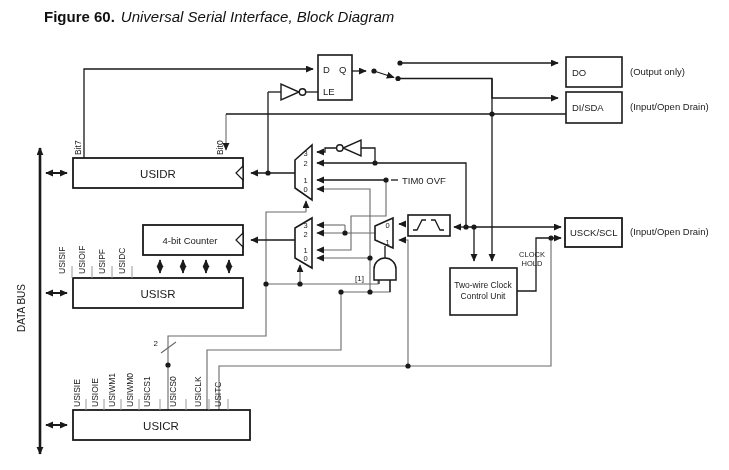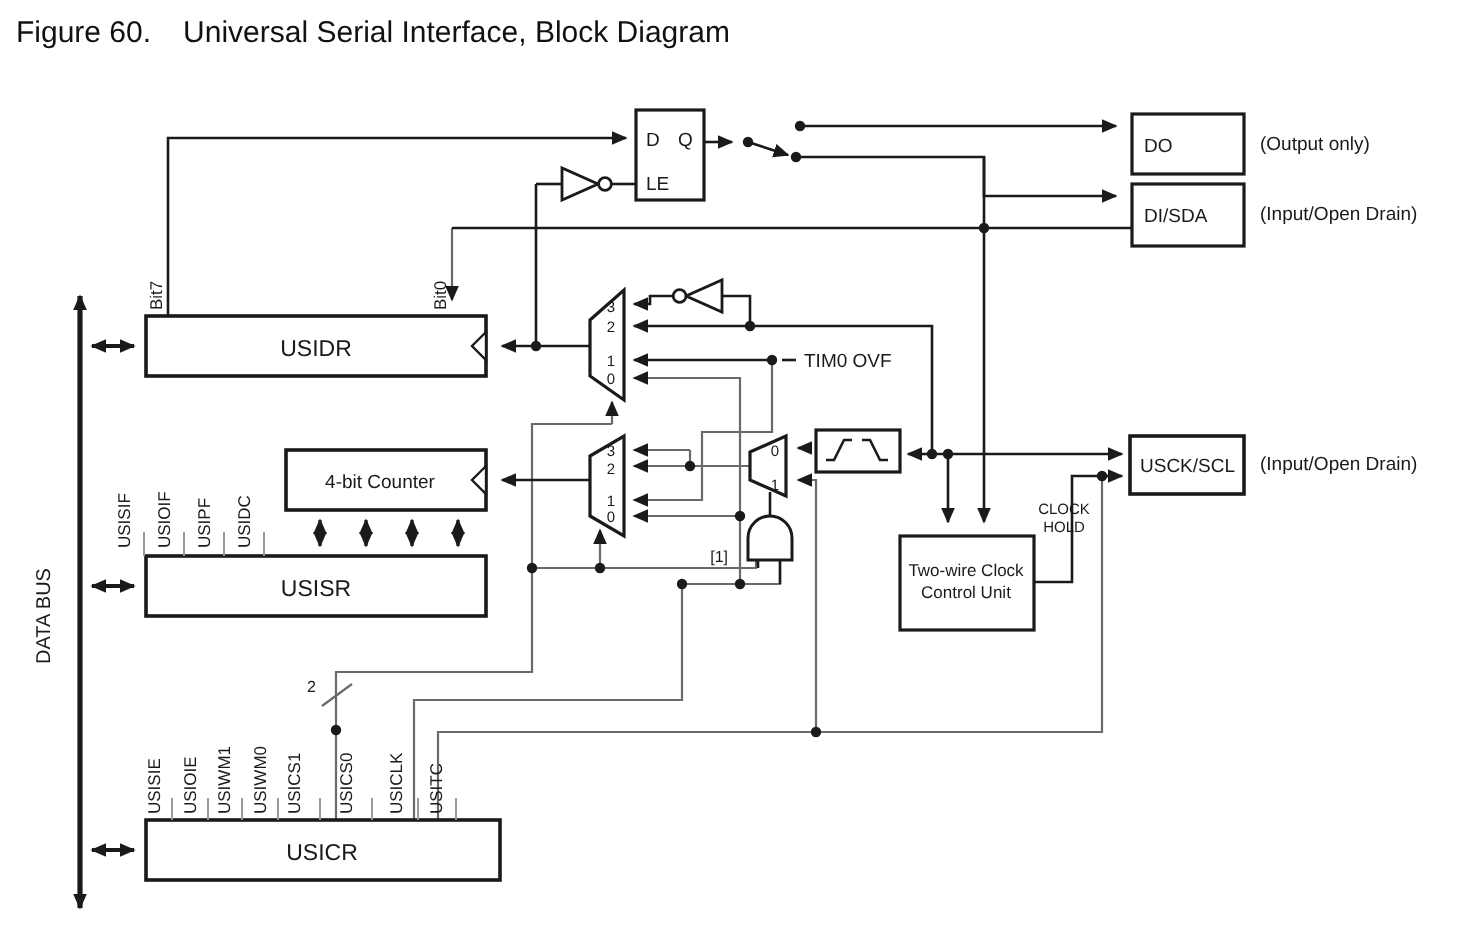--- a/index.html
+++ b/index.html
@@ -1,20 +1,20 @@
 <!DOCTYPE html>
 <html><head>
 <meta charset="utf-8">
 <style>
   html,body{margin:0;padding:0;background:#fff;}
   #page{position:relative;width:729px;height:470px;background:#fff;overflow:hidden;
         font-family:"Liberation Sans", sans-serif;}
   #title{position:absolute;left:8px;top:8px;font-size:15px;color:#111;}
-  #title b{font-weight:normal;}
-  #title span.t{font-weight:normal;margin-left:16px;}
+  #title b{font-weight:bold;margin-left:36px;}
+  #title span.t{font-weight:normal;margin-left:6px;font-style:italic;}
   svg text{font-family:"Liberation Sans", sans-serif;fill:#1a1a1a;}
   .boxlbl{font-size:11.5px;}
   .smlbl{font-size:9.5px;}
   .tiny{font-size:8px;}
   .muxn{font-size:7.5px;}
   .vert{font-size:8.5px;}
 </style>
 </head>
 <body>
 

